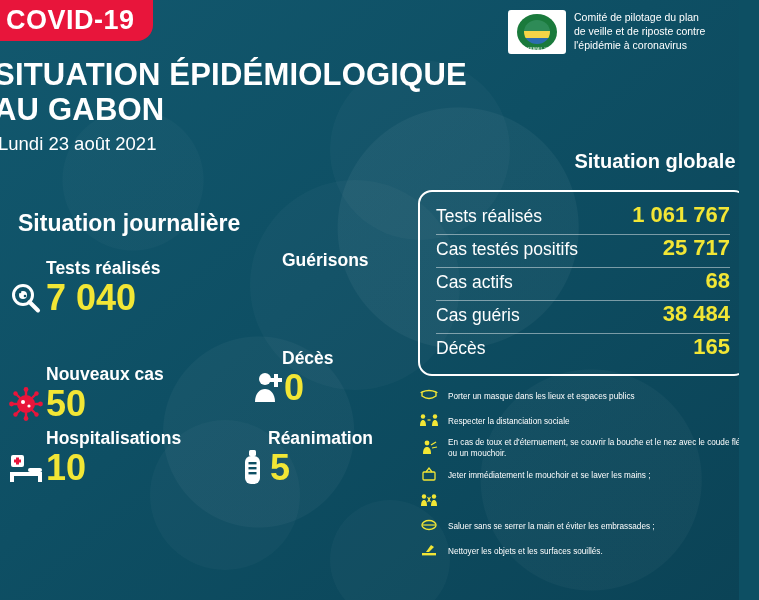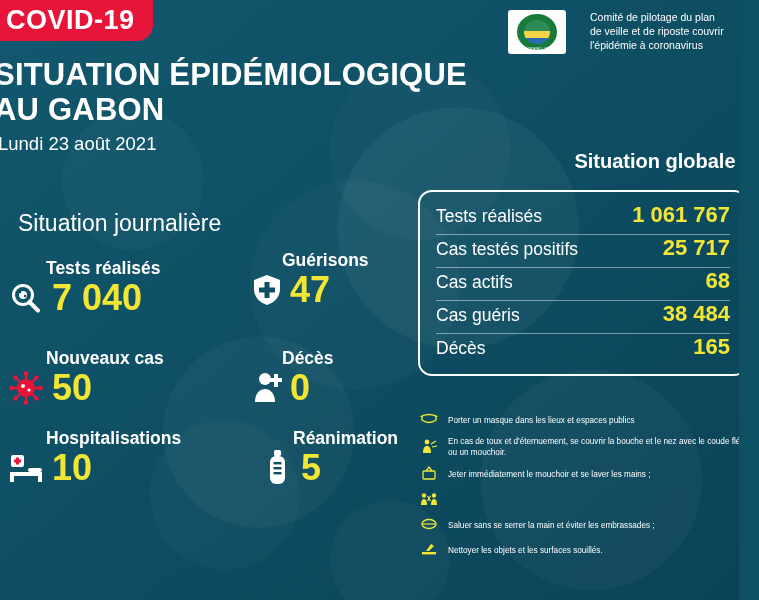--- a/index.html
+++ b/index.html
@@ -37,21 +37,21 @@
     letter-spacing:0.5px;
     padding:6px 18px 7px 22px;
     border-bottom-right-radius:16px;
     border-top-right-radius:0;
     line-height:1.05;
   }
 
   
   #committee {
     position:absolute; top:10px; left:508px;
-    display:flex; align-items:flex-start; gap:24px;
+    display:flex; align-items:flex-start; gap:8px;
   }
   #emblem {
     width:58px; height:44px;
     background:#fff;
     border-radius:3px;
     display:flex; align-items:center; justify-content:center;
     flex:none;
     position:relative;
     overflow:hidden;
   }
@@ -89,47 +89,47 @@
   }
   #date-line {
     position:absolute; top:133px; left:-2px;
     color:#ffffff;
     font-size:18.5px;
   }
 
   
   #daily-heading {
     position:absolute; top:210px; left:18px;
-    color:#ffffff; font-size:23px; font-weight:normal;
+    color:#ffffff; font-size:23px; font-weight:bold;
   }
   .stat {
     position:absolute;
     color:#ffffff;
   }
   .stat .label {
     font-size:17.5px; font-weight:bold; color:#ffffff;
     white-space:nowrap;
   }
   .stat .value {
     font-size:36px; font-weight:bold; color:#f2e635;
     line-height:1.05;
     white-space:nowrap;
   }
   .stat .row {
-    display:flex; align-items:center; gap:8px;
+    display:flex; align-items:center; gap:2px;
   }
   .ic { flex:none; display:block; }
 
   
   #stat-tests     { top:258px; left:8px; }
   #stat-guerisons { top:250px; left:252px; }
-  #stat-nouveaux  { top:348px; left:8px; }
+  #stat-nouveaux  { top:364px; left:8px; }
   #stat-deces     { top:348px; left:252px; }
   #stat-hosp      { top:428px; left:8px; }
-  #stat-reanim    { top:428px; left:263px; }
+  #stat-reanim    { top:428px; left:238px; }
 
   #stat-tests .label, #stat-nouveaux .label, #stat-hosp .label { padding-left:38px; }
   #stat-guerisons .label, #stat-deces .label, #stat-reanim .label { padding-left:30px; }
 
   
   #global-heading {
     position:absolute; top:150px; left:531px;
     color:#ffffff; font-size:20px; font-weight:bold;
     text-align:center; width:248px;
   }
@@ -149,21 +149,21 @@
   .grow .g-label {
     color:#ffffff; font-size:17.5px; flex:1;
   }
   .grow .g-value {
     color:#f2e635; font-size:22px; font-weight:bold;
     text-align:right; white-space:nowrap;margin-left:12px;
   }
 
   
   #advice {
-    position:absolute; top:412px; left:418px;
+    position:absolute; top:388px; left:418px;
     width:334px;
   }
   .advice-item {
     display:flex; align-items:center; gap:8px;
     margin-bottom:7px;
   }
   .advice-item .a-ic { width:22px; flex:none; text-align:center; }
   .advice-item .a-txt {
     color:#ffffff; font-size:8.2px; line-height:1.28;
   }
@@ -183,21 +183,21 @@
   <div id="committee">
     <div id="emblem">
       <div class="top-text">RÉPUBLIQUE GABONAISE</div>
       <div class="ring">
         <div class="inner"></div>
       </div>
       <div class="bot-text">UNION TRAVAIL JUSTICE</div>
     </div>
     <div id="committee-text">
       <div>Comité de pilotage du plan</div>
-      <div>de veille et de riposte couvrir</div>
+      <div>de veille et de riposte contre</div>
       <div>l'épidémie à coronavirus</div>
     </div>
   </div>
 
   <div id="main-title">
     <div>SITUATION ÉPIDÉMIOLOGIQUE</div>
     <div>AU GABON</div>
   </div>
   <div id="date-line">Lundi 23 août 2021</div>
 
@@ -212,28 +212,20 @@
         <circle cx="15" cy="15" r="4" fill="#ffffff"></circle>
         <circle cx="12" cy="12" r="1.3" fill="#0e4f64"></circle>
         <circle cx="17" cy="16" r="1.3" fill="#0e4f64"></circle>
       </svg>
       <div class="value">7 040</div>
     </div>
   </div>
 
   <div class="stat" id="stat-guerisons">
     <div class="label">Guérisons</div>
-    <div class="row">
-      <svg class="ic" width="30" height="34" viewBox="0 0 30 34">
-        <path d="M15 2 L28 7 V16 C28 25 21 30 15 32 C9 30 2 25 2 16 V7 Z" fill="#ffffff"></path>
-        <rect x="12.5" y="9" width="5" height="16" fill="#0e4f64"></rect>
-        <rect x="7" y="14.5" width="16" height="5" fill="#0e4f64"></rect>
-      </svg>
-      <div class="value">47</div>
-    </div>
   </div>
 
   <div class="stat" id="stat-nouveaux">
     <div class="label">Nouveaux cas</div>
     <div class="row">
       <svg class="ic" width="36" height="36" viewBox="0 0 36 36">
         <g stroke="#e8153b" stroke-width="2.4" stroke-linecap="round">
           <line x1="18" y1="3" x2="18" y2="33"></line>
           <line x1="3" y1="18" x2="33" y2="18"></line>
           <line x1="7.5" y1="7.5" x2="28.5" y2="28.5"></line>
@@ -330,20 +322,32 @@
       <div class="a-ic">
         <svg width="18" height="14" viewBox="0 0 18 14">
             <path d="M2 4 Q9 1 16 4 L16 8 Q9 13 2 8 Z" fill="none" stroke="#f2e635" stroke-width="1.4"></path>
             <line x1="0.5" y1="4.5" x2="2" y2="4.5" stroke="#f2e635" stroke-width="1.2"></line>
             <line x1="16" y1="4.5" x2="17.5" y2="4.5" stroke="#f2e635" stroke-width="1.2"></line>
           </svg>
       </div>
       <div class="a-txt">Porter un masque dans les lieux et espaces publics</div>
     </div>
 
+    <div class="advice-item">
+      <div class="a-ic">
+        <svg width="20" height="14" viewBox="0 0 20 14">
+            <circle cx="4" cy="3.5" r="2.2" fill="#f2e635"></circle>
+            <path d="M1 13 C1 8.5 2.6 7 4 7 C5.4 7 7 8.5 7 13 Z" fill="#f2e635"></path>
+            <circle cx="16" cy="3.5" r="2.2" fill="#f2e635"></circle>
+            <path d="M13 13 C13 8.5 14.6 7 16 7 C17.4 7 19 8.5 19 13 Z" fill="#f2e635"></path>
+            <line x1="8.5" y1="7" x2="11.5" y2="7" stroke="#f2e635" stroke-width="1.2"></line>
+          </svg>
+      </div>
+      <div class="a-txt">Respecter la distanciation sociale</div>
+    </div>
 
 
     <div class="advice-item">
       <div class="a-ic">
         <svg width="18" height="16" viewBox="0 0 18 16">
             <circle cx="7" cy="4" r="2.4" fill="#f2e635"></circle>
             <path d="M3 15 C3 9.5 5 8 7 8 C9 8 11 9.5 11 15 Z" fill="#f2e635"></path>
             <path d="M11 6 L16 3" stroke="#f2e635" stroke-width="1.4"></path>
             <path d="M12 9 L17 8" stroke="#f2e635" stroke-width="1.2"></path>
           </svg>

